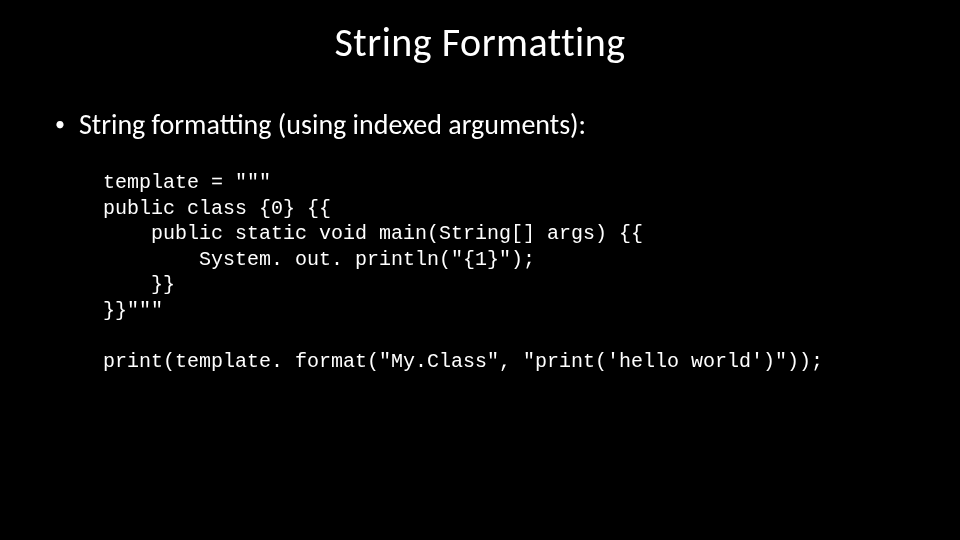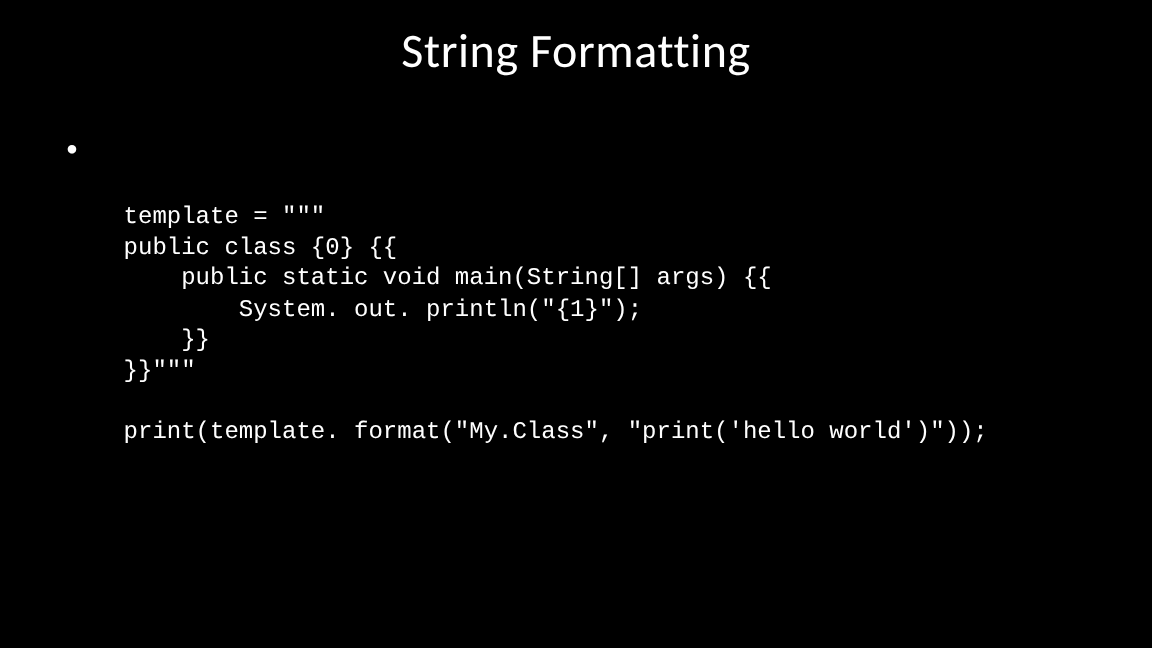--- a/index.html
+++ b/index.html
@@ -51,20 +51,21 @@
   }
 </style>
 </head>
 <body>
 
 <div class="slide">
   <div class="title">String Formatting</div>
   <div class="content">
     <div class="bullet-row">
       <span class="bullet-dot">•</span>
+      <span>String formatting (using indexed arguments):</span>
     </div>
     <div class="code-block">template = """
 public class {0} {{
     public static void main(String[] args) {{
         System. out. println("{1}");
     }}
 }}"""
 
 print(template. format("My.Class", "print('hello world')"));</div>
   </div>

